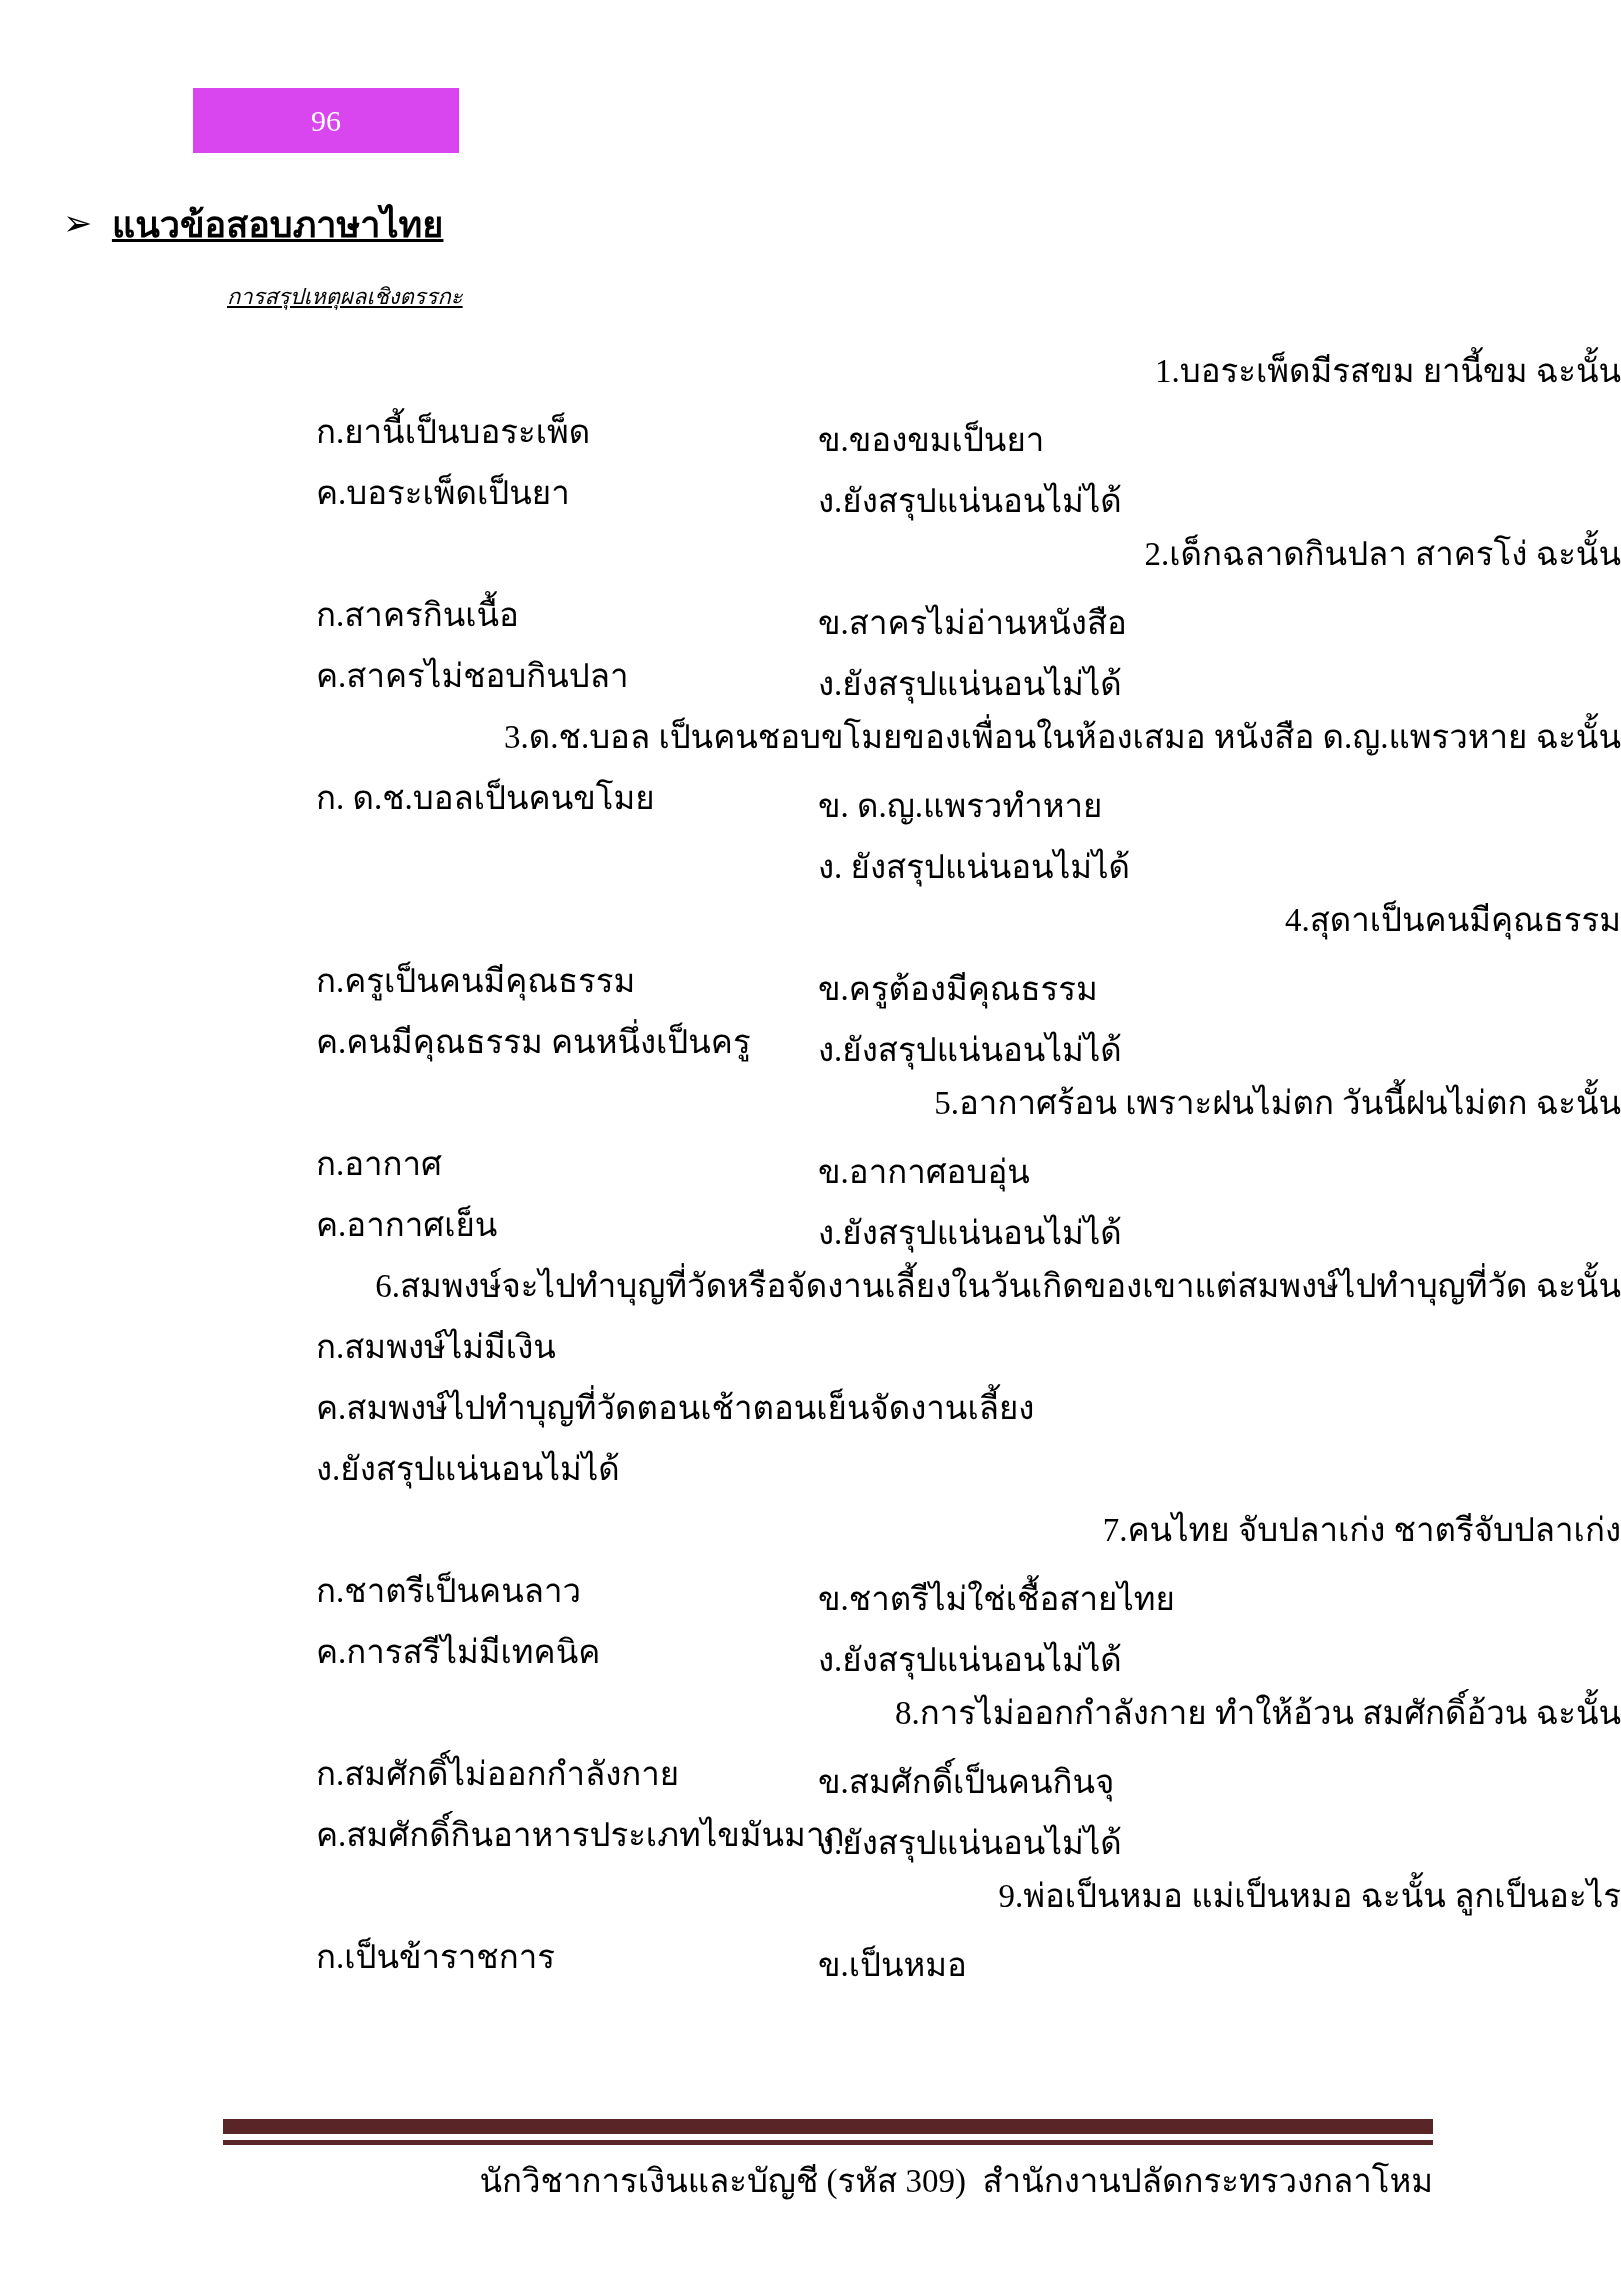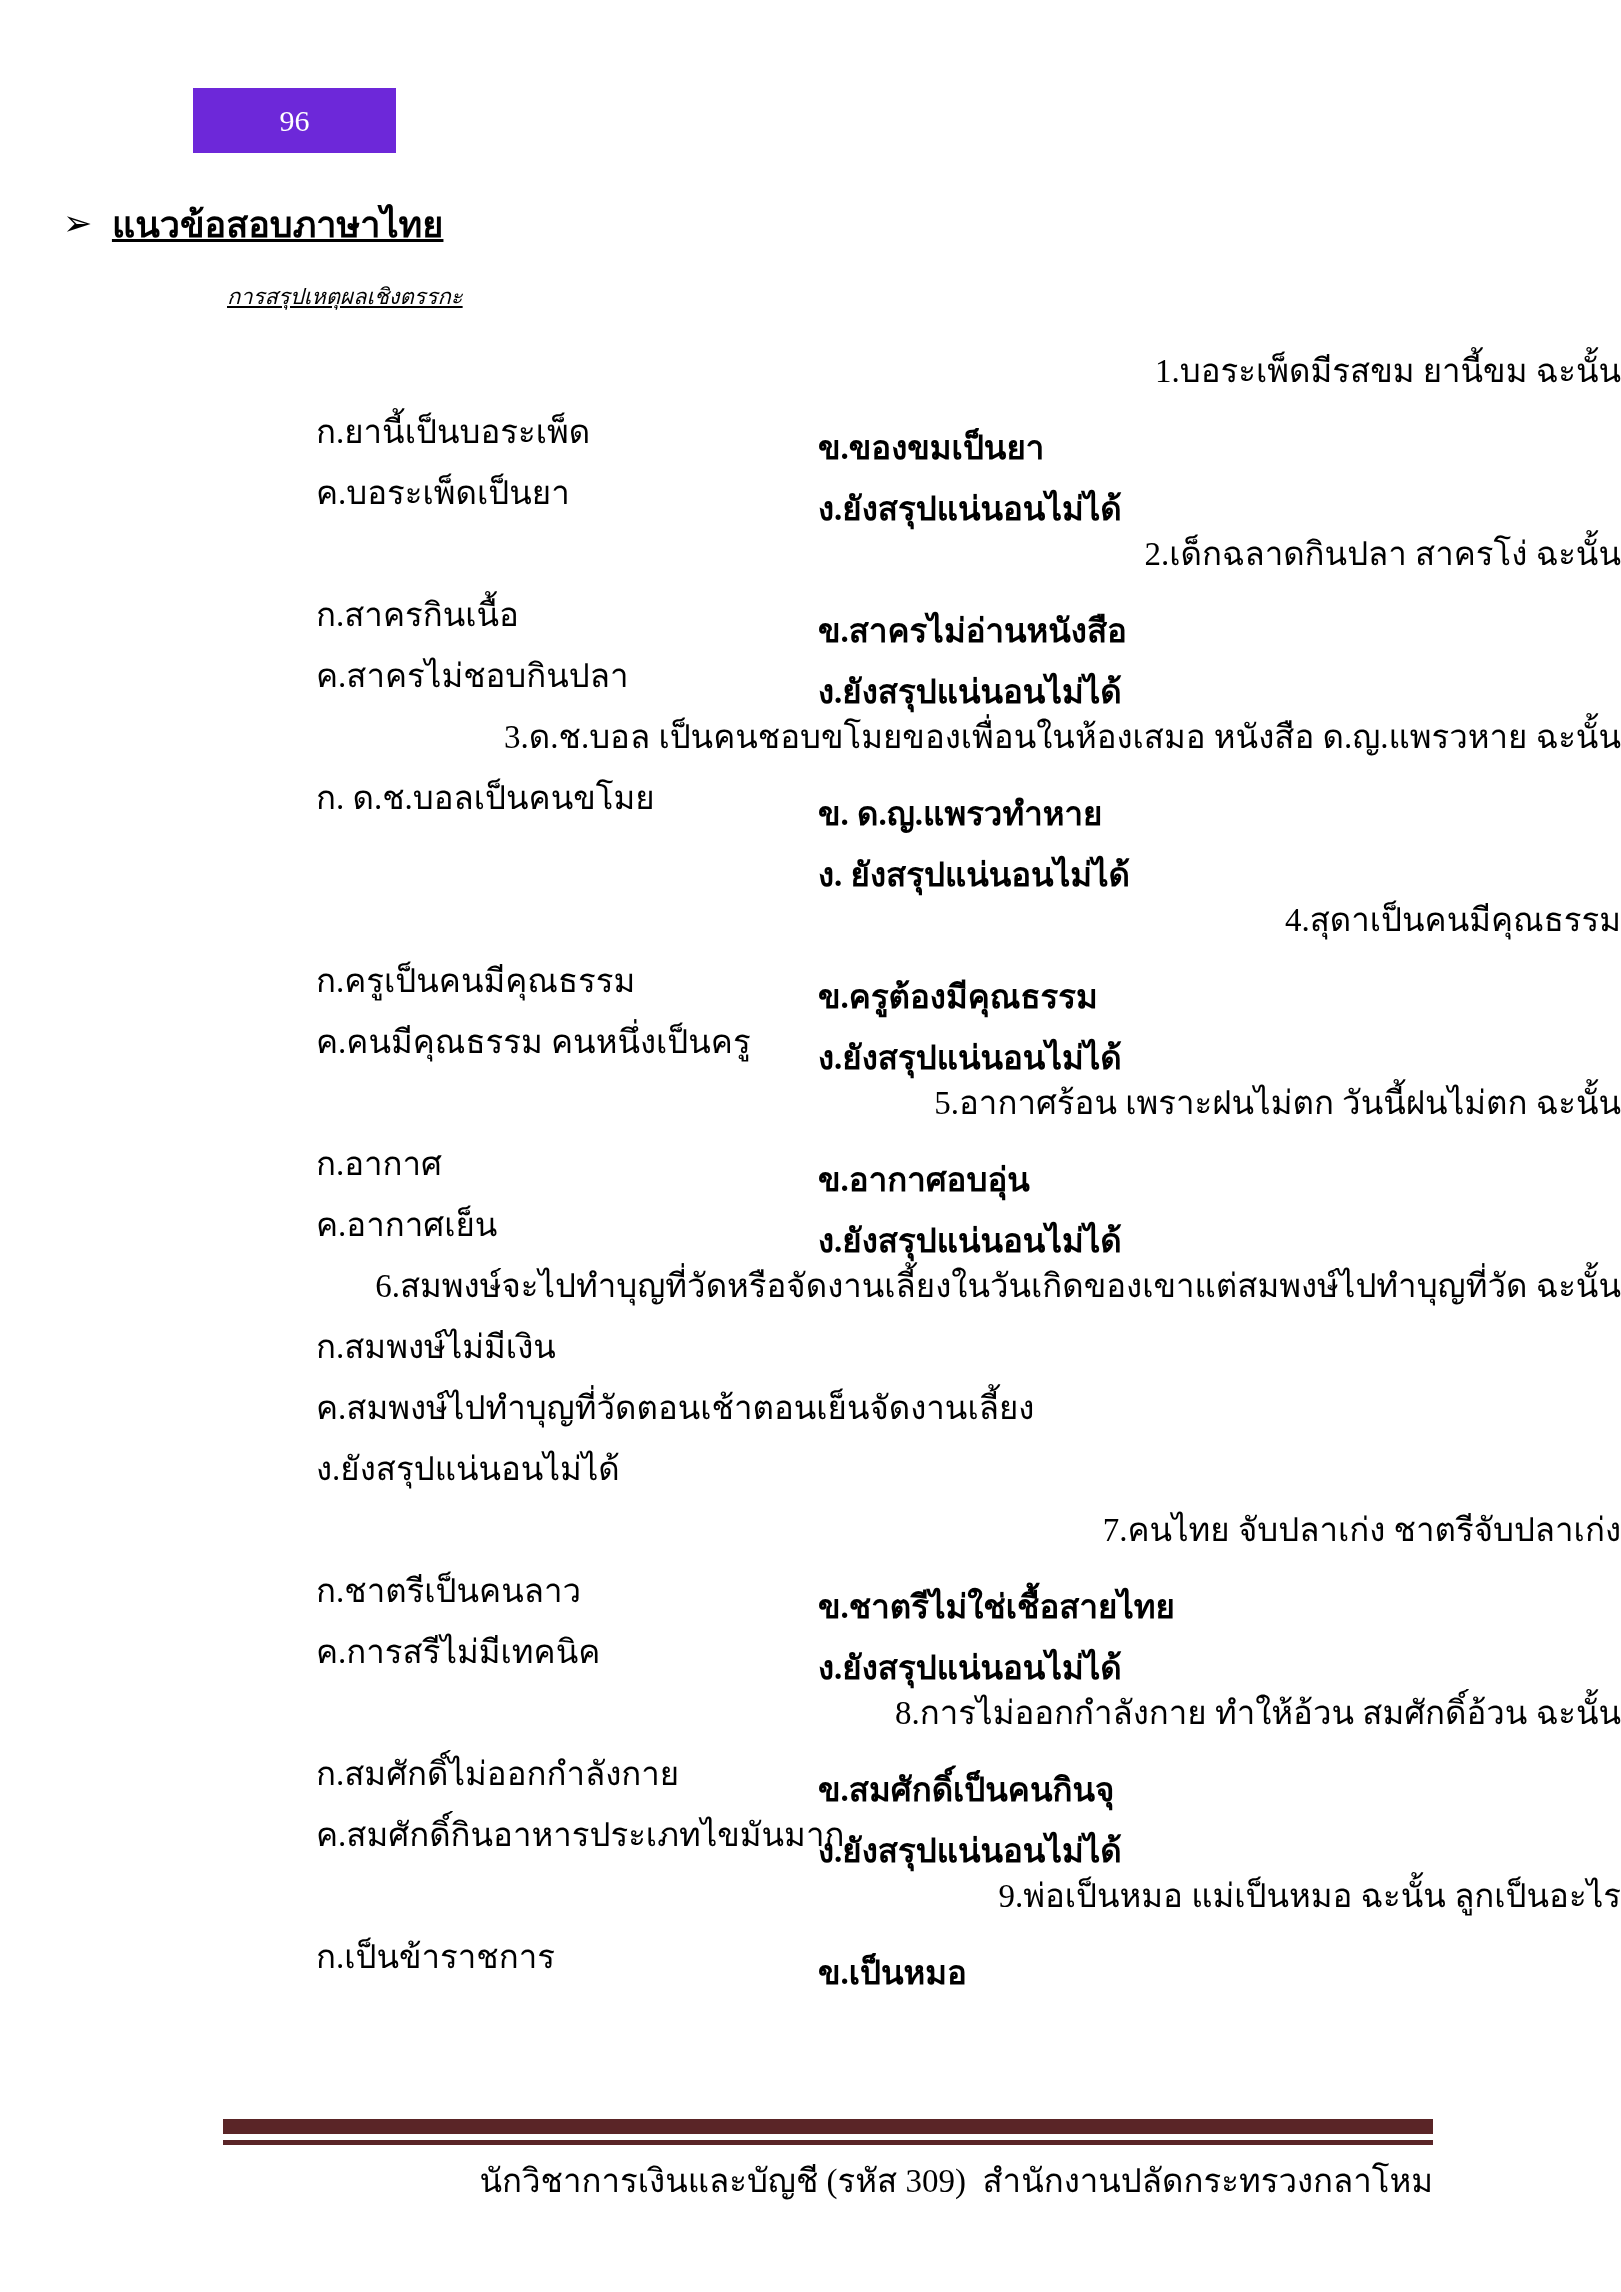--- a/index.html
+++ b/index.html
@@ -6,22 +6,22 @@
   .page{
     position:relative;
     width:1621px;height:2293px;
     background:#ffffff;
     color:#000;
     font-family:"Liberation Serif", serif;
     overflow:hidden;
   }
   .pagenum-box{
     position:absolute;left:193px;top:88px;
-    width:203px;height:65px;
-    background:#6d28d9;color:#ffffff;
+    width:266px;height:65px;
+    background:#d946ef;color:#ffffff;
     display:flex;align-items:center;justify-content:center;
     font-size:30px;
   }
   .title-row{
     position:absolute;top:196px;left:0;width:100%;
     text-align:left;
     padding-left:63px;box-sizing:border-box;
     font-size:36px;font-weight:bold;
   }
   .title-row .arrow{
@@ -34,21 +34,21 @@
     font-size:22px;font-style:italic;text-decoration:underline;
   }
   .content{
     position:absolute;top:341px;left:0;width:100%;
     font-size:33px;
     text-align:right;
   }
   .line{position:relative;height:61px;line-height:61px;white-space:nowrap;}
   .stem{padding-left:227px;}
   .opt.c1{position:absolute;left:316px;top:0;}
-  .opt.c2{position:absolute;left:818px;top:16px;font-weight:bold;}
+  .opt.c2{position:absolute;left:818px;top:8px;}
   .rule-thick{position:absolute;left:223px;right:188px;top:2119px;height:14.7px;}
   .rule-thin{position:absolute;left:223px;right:188px;top:2140px;height:4.9px;}
   .footer-text{
     position:absolute;right:188px;top:2152px;
     font-size:33px;line-height:59px;white-space:pre;
   }
 </style>
 </head>
 <body>
 

